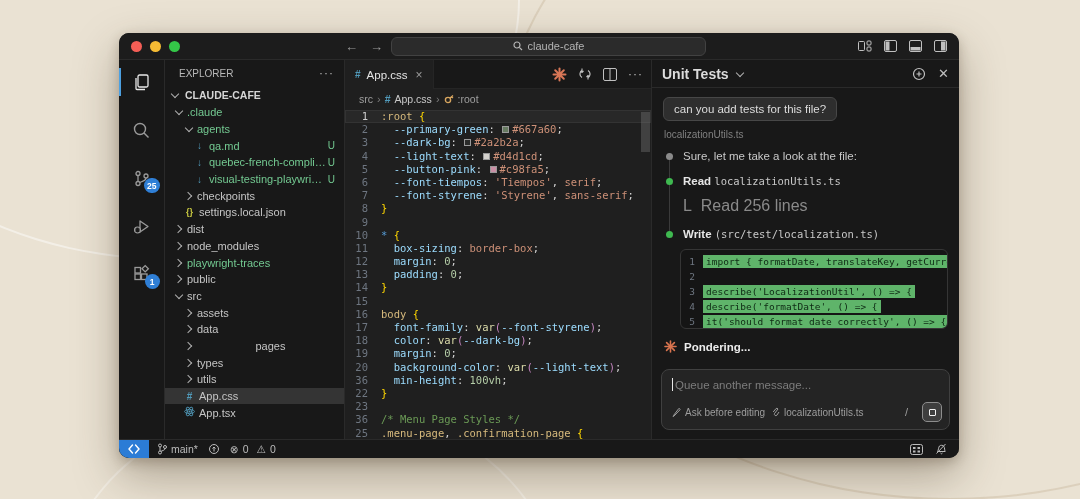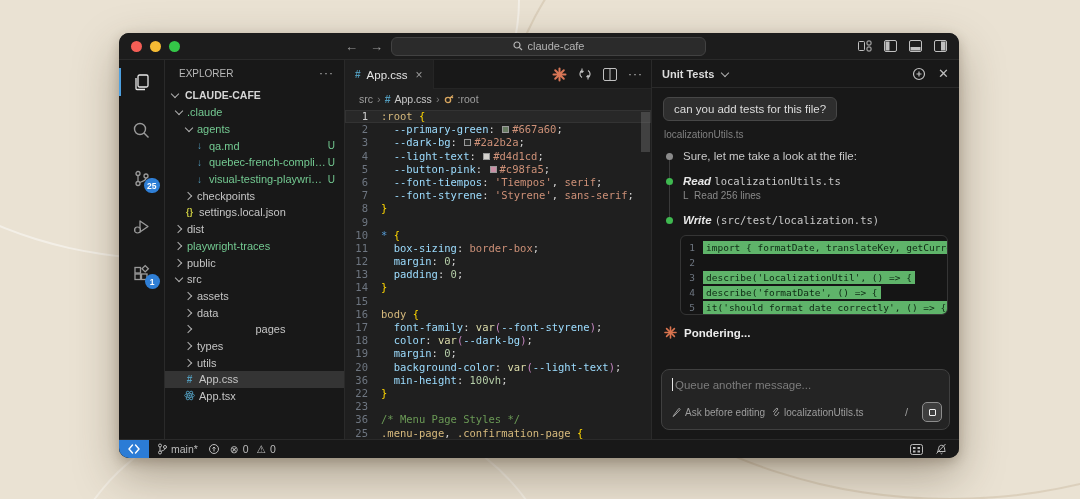--- a/index.html
+++ b/index.html
@@ -70,36 +70,36 @@
   .cline.cur .ln { color:#cfcfcf; }
   .tok-sel{color:#d7ba7d} .tok-star{color:#569cd6} .tok-b1{color:#ffd700} .tok-b2{color:#c586c0}
   .tok-prop{color:#9cdcfe} .tok-p{color:#d4d4d4} .tok-val{color:#ce9178} .tok-num{color:#b5cea8}
   .tok-fn{color:#dcdcaa} .tok-vref{color:#9cdcfe} .tok-com{color:#6a9955}
   .sw { display:inline-block; width:7px; height:7px; border:1px solid #9a9a9a; margin:0 3px 0 1px; }
   .ed-scrollbar { position:absolute; right:1px; top:52px; width:9px; height:40px; background:rgba(121,121,121,.38); }
 
   
   .rightpanel { width:308px; background:#181818; border-left:1px solid #2a2a2a; flex:none; display:flex; flex-direction:column; min-height:0; }
   .rp-header { height:28px; border-bottom:1px solid #2a2a2a; display:flex; align-items:center; padding:0 10px; gap:6px; flex:none; }
-  .rp-title { font-size:11px; color:#dcdcdc; font-weight:bold; }
+  .rp-title { font-size:14px; color:#dcdcdc; font-weight:bold; }
   .rp-chev { width:10px; height:10px; position:relative; }
   .rp-chev::after { content:""; position:absolute; width:5px; height:5px; border-right:1px solid #b0b0b0; border-bottom:1px solid #b0b0b0; transform:rotate(45deg); left:2px; top:1px; }
   .rp-hicons { margin-left:auto; display:flex; gap:12px; align-items:center; color:#c0c0c0; }
   .rp-close { font-size:13px; color:#c0c0c0; }
   .chat { flex:1; padding:9px 11px 0 11px; overflow:hidden; font-size:11.5px; color:#c9c9c9; position:relative; }
   .bubble { display:inline-block; background:#2e2e2e; border:1px solid #474747; border-radius:6px; padding:5px 10px; color:#dcdcdc; }
   .attach { font-size:10px; color:#808080; margin:8px 0 10px 1px; }
   .steps { position:relative; margin-left:3px; }
   .steps::before { content:""; position:absolute; left:3px; top:10px; bottom:6px; width:1px; background:#3a3a3a; }
   .step { position:relative; padding-left:17px; margin-bottom:13px; }
   .bullet { position:absolute; left:0; top:3px; width:7px; height:7px; border-radius:50%; }
   .bullet.grey { background:#8a8a8a; } .bullet.green { background:#3fb950; }
-  .step .tname { font-weight:bold; color:#e6e6e6;font-style:italic; }
+  .step .tname { font-weight:bold; color:#e6e6e6; }
   .step .targ { font-family:"DejaVu Sans Mono", monospace; font-size:10.5px; color:#c9c9c9; }
-  .step .sub { font-size:10px; color:#8a8a8a; margin-top:3px; }
+  .step .sub { font-size:16px; color:#8a8a8a; margin-top:10px; }
   .chatcode { margin-left:17px; margin-top:-4px; border:1px solid #353535; border-radius:6px; background:#151515;
               font-family:"DejaVu Sans Mono", monospace; font-size:9.5px; height:80px; overflow:hidden; padding-top:4px; }
   .ccline { display:flex; height:15px; align-items:center; white-space:nowrap; overflow:hidden; }
   .ccline .n { width:22px; flex:none; text-align:right; padding-right:8px; color:#6e7681; }
   .ccline .t { color:#bdbdbd; }
   .ccline.add .t { background:#5fb46a; color:#0e2a14; padding:1px 3px; }
   .ponder { display:flex; align-items:center; gap:7px; margin:11px 0 0 1px; color:#ececec; font-weight:bold; font-size:11.5px; }
   .chat-input-wrap { flex:none; padding:8px 9px 9px 9px; }
   .chat-input { border:1px solid #404040; background:#242424; border-radius:8px; overflow:hidden; }
   .ci-top { display:flex; align-items:center; padding:8px 10px 6px 10px; }
@@ -250,20 +250,24 @@
             <span class="chev right"></span>
             <span class="tlabel">checkpoints</span>
           </div>
           <div class="trow" style="padding-left: 18px;">
             <span class="ficon fi-json">{}</span>
             <span class="tlabel">settings.local.json</span>
           </div>
           <div class="trow" style="padding-left: 8px;">
             <span class="chev right"></span>
             <span class="tlabel">dist</span>
+          </div>
+          <div class="trow" style="padding-left: 8px;">
+            <span class="chev right"></span>
+            <span class="tlabel">node_modules</span>
           </div>
           <div class="trow green" style="padding-left: 8px;">
             <span class="chev right"></span>
             <span class="tlabel">playwright-traces</span>
             <span class="tright"><span class="gdot"></span></span>
           </div>
           <div class="trow" style="padding-left: 8px;">
             <span class="chev right"></span>
             <span class="tlabel">public</span>
           </div>

